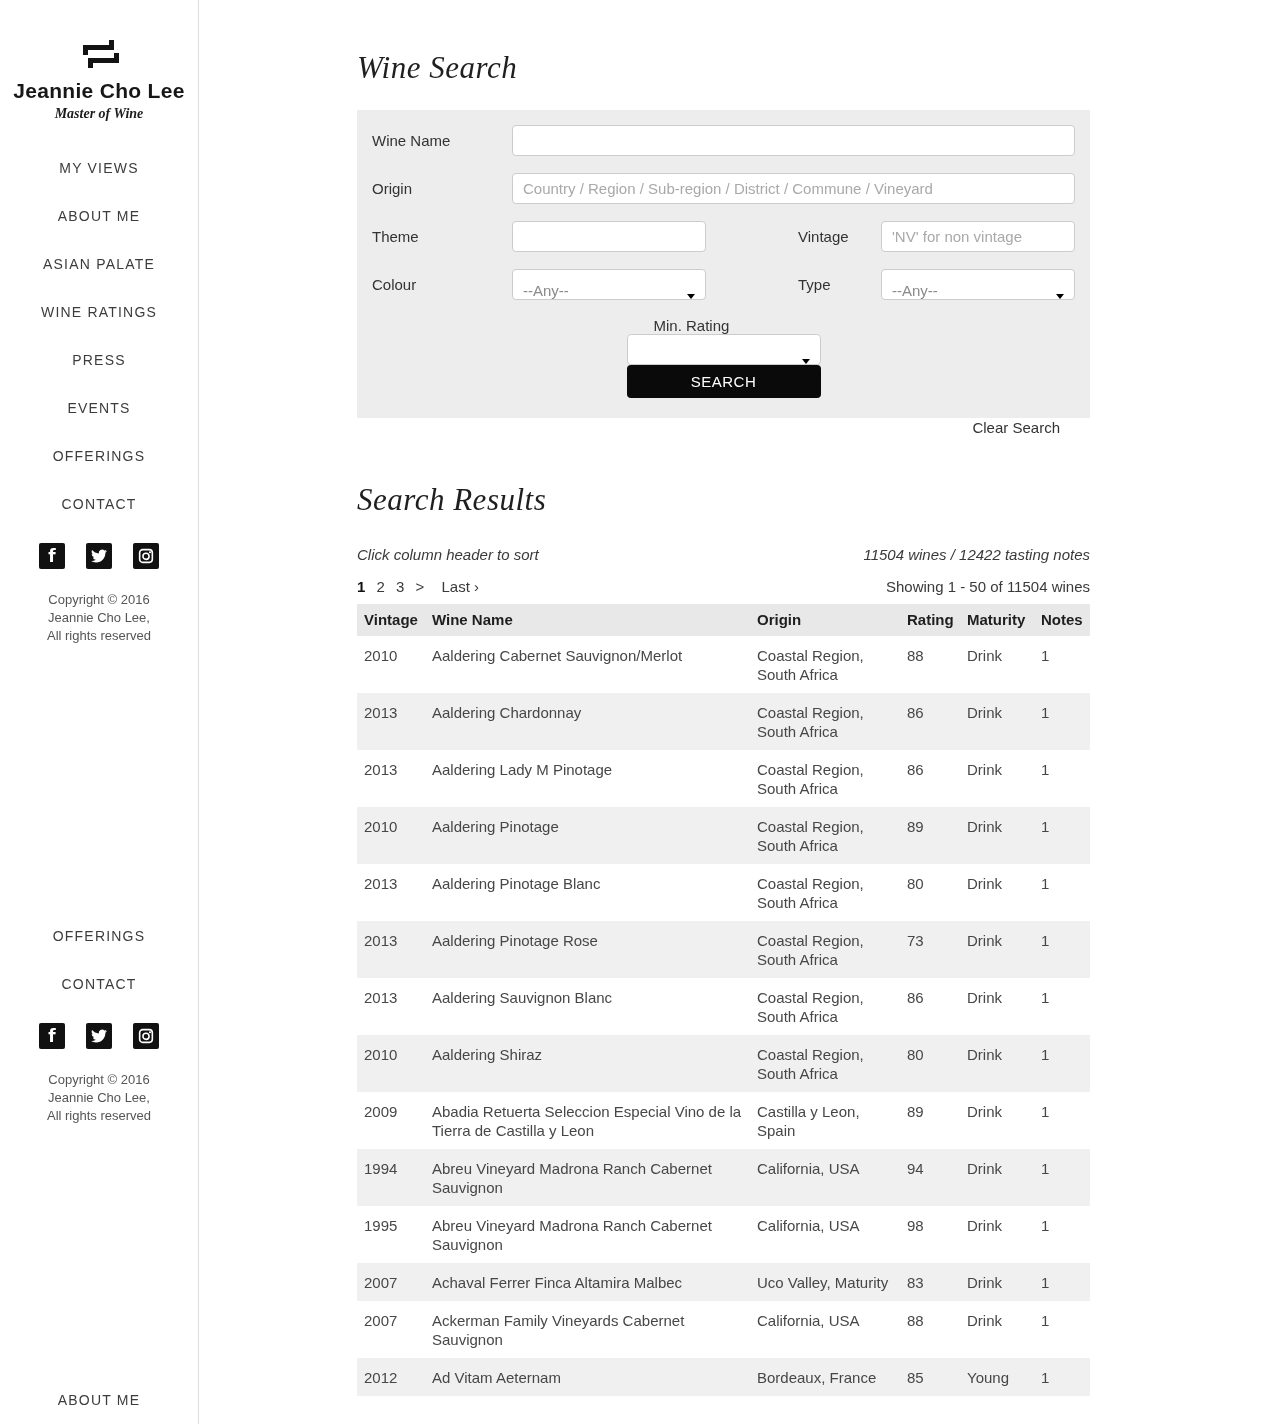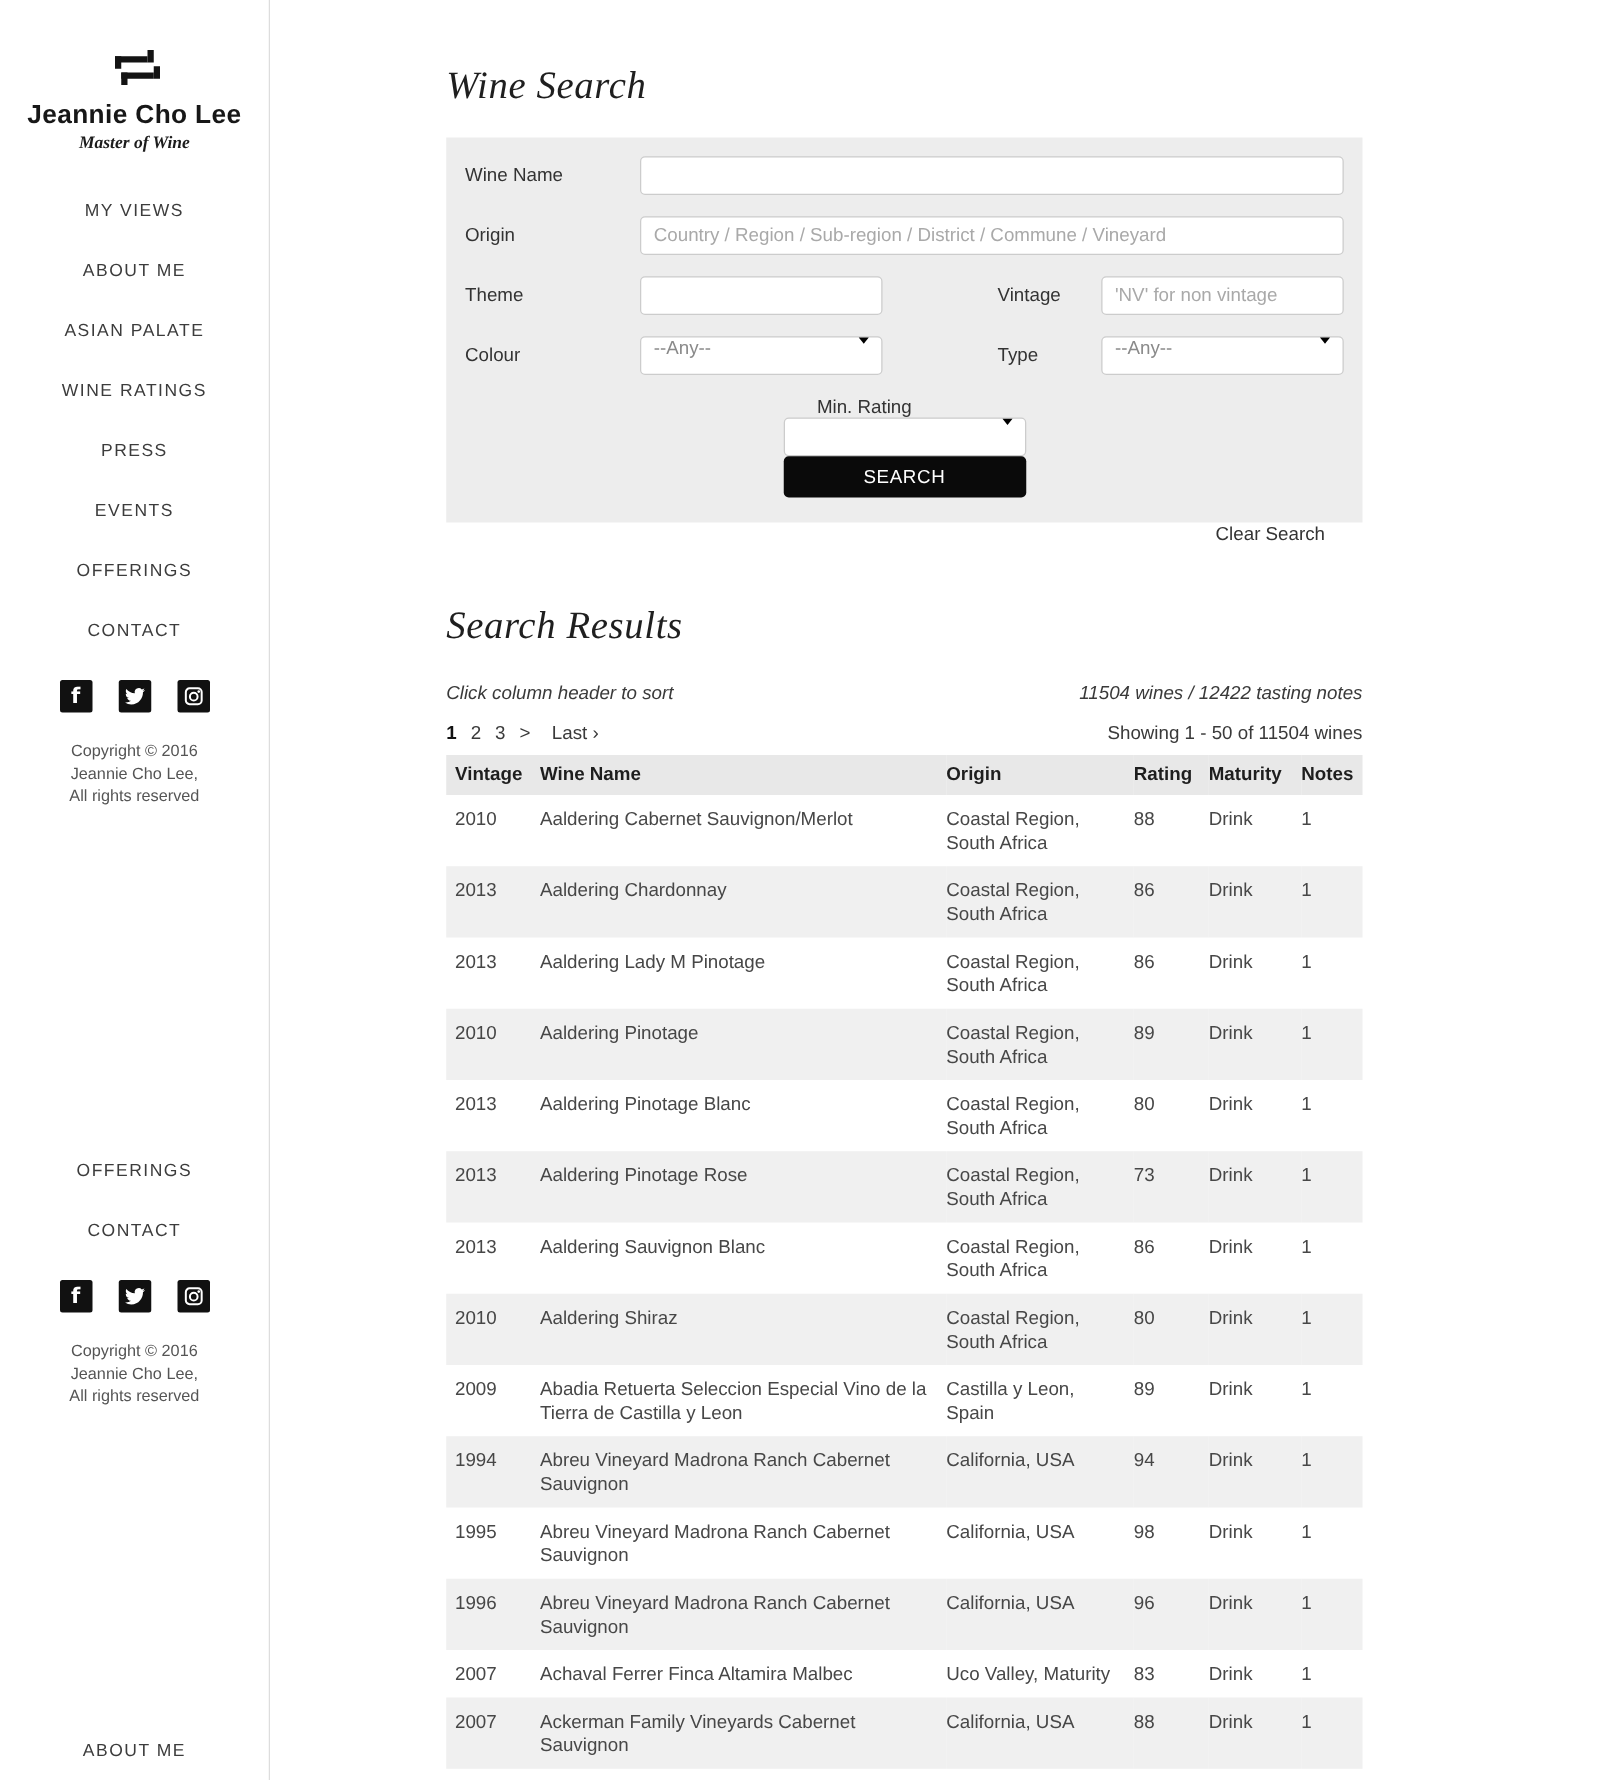--- a/index.html
+++ b/index.html
@@ -5,21 +5,21 @@
   * { box-sizing: border-box; }
   html, body { margin:0; padding:0; overflow:hidden; }
   body {
     width:1280px; height:1424px; position:relative;
     background:#fff; color:#3f3f3f;
     font-family:"Liberation Sans", sans-serif;
   }
 
   
   .sidebar {
-    position:absolute; left:0; top:0; width:216px; height:1424px;
+    position:absolute; left:0; top:0; width:199px; height:1424px;
     border-right:1px solid #ddd; text-align:center; background:#fff;
   }
   .logo { margin-top:36px; }
   .brand-name { font-size:21px; font-weight:bold; color:#171717; letter-spacing:.3px; margin-top:7px; }
   .brand-tagline { font-family:"Liberation Serif", serif; font-style:italic; font-weight:bold;
     font-size:14px; margin-top:3px; color:#1c1c1c; }
   ul.nav { list-style:none; margin:37px 0 0 0; padding:0; }
   ul.nav li { margin-bottom:30px; }
   ul.nav a { font-size:14px; color:#3c3c3c; letter-spacing:1.2px; text-decoration:none; cursor:pointer; }
   .social { display:flex; justify-content:center; gap:21px; margin-top:14px; }
@@ -46,21 +46,21 @@
   .f-label2 { width:175px; padding-left:92px; font-size:15px; color:#333; }
   .f-input {
     height:31px; border:1px solid #ccc; border-radius:4px; background:#fff;
     font-size:15px; padding:0 10px; color:#444; font-family:inherit; outline:none;
   }
   .f-input::placeholder { color:#a9a9a9; }
   .full { flex:1; }
   .half { width:194px; }
   .selectbox {
     width:194px; height:31px; background:#fff; border:1px solid #ccc; border-radius:4px;
-    display:flex; align-items:flex-start; justify-content:space-between;
+    display:flex; align-items:flex-end; justify-content:space-between;
     padding:0 10px; font-size:15px; color:#8a8a8a; cursor:pointer;
   }
   .caret { width:0; height:0; border-left:4px solid transparent; border-right:4px solid transparent;
     border-top:5px solid #000; }
   .search-btn {
     width:194px; height:33px; background:#0a0a0a; color:#fff; border:none; border-radius:4px;
     font-size:15px; letter-spacing:.5px; font-family:inherit; cursor:pointer;
   }
   .clear-row { width:703px; text-align:right; font-size:15px; color:#333; margin:1px 0 3px; }
   .clear-row a { color:#333; text-decoration:none; cursor:pointer;margin-left:20px; }
@@ -342,28 +342,20 @@
       </tr>
         <tr>
         <td>1995</td>
         <td>Abreu Vineyard Madrona Ranch Cabernet Sauvignon</td>
         <td>California, USA</td>
         <td>98</td>
         <td>Drink</td>
         <td>1</td>
       </tr>
         <tr>
-        <td>1996</td>
-        <td>Abreu Vineyard Madrona Ranch Cabernet Sauvignon</td>
-        <td>California, USA</td>
-        <td>96</td>
-        <td>Drink</td>
-        <td>1</td>
-      </tr>
-        <tr>
         <td>2007</td>
         <td>Achaval Ferrer Finca Altamira Malbec</td>
         <td>Uco Valley, Maturity</td>
         <td>83</td>
         <td>Drink</td>
         <td>1</td>
       </tr>
         <tr>
         <td>2007</td>
         <td>Ackerman Family Vineyards Cabernet Sauvignon</td>

